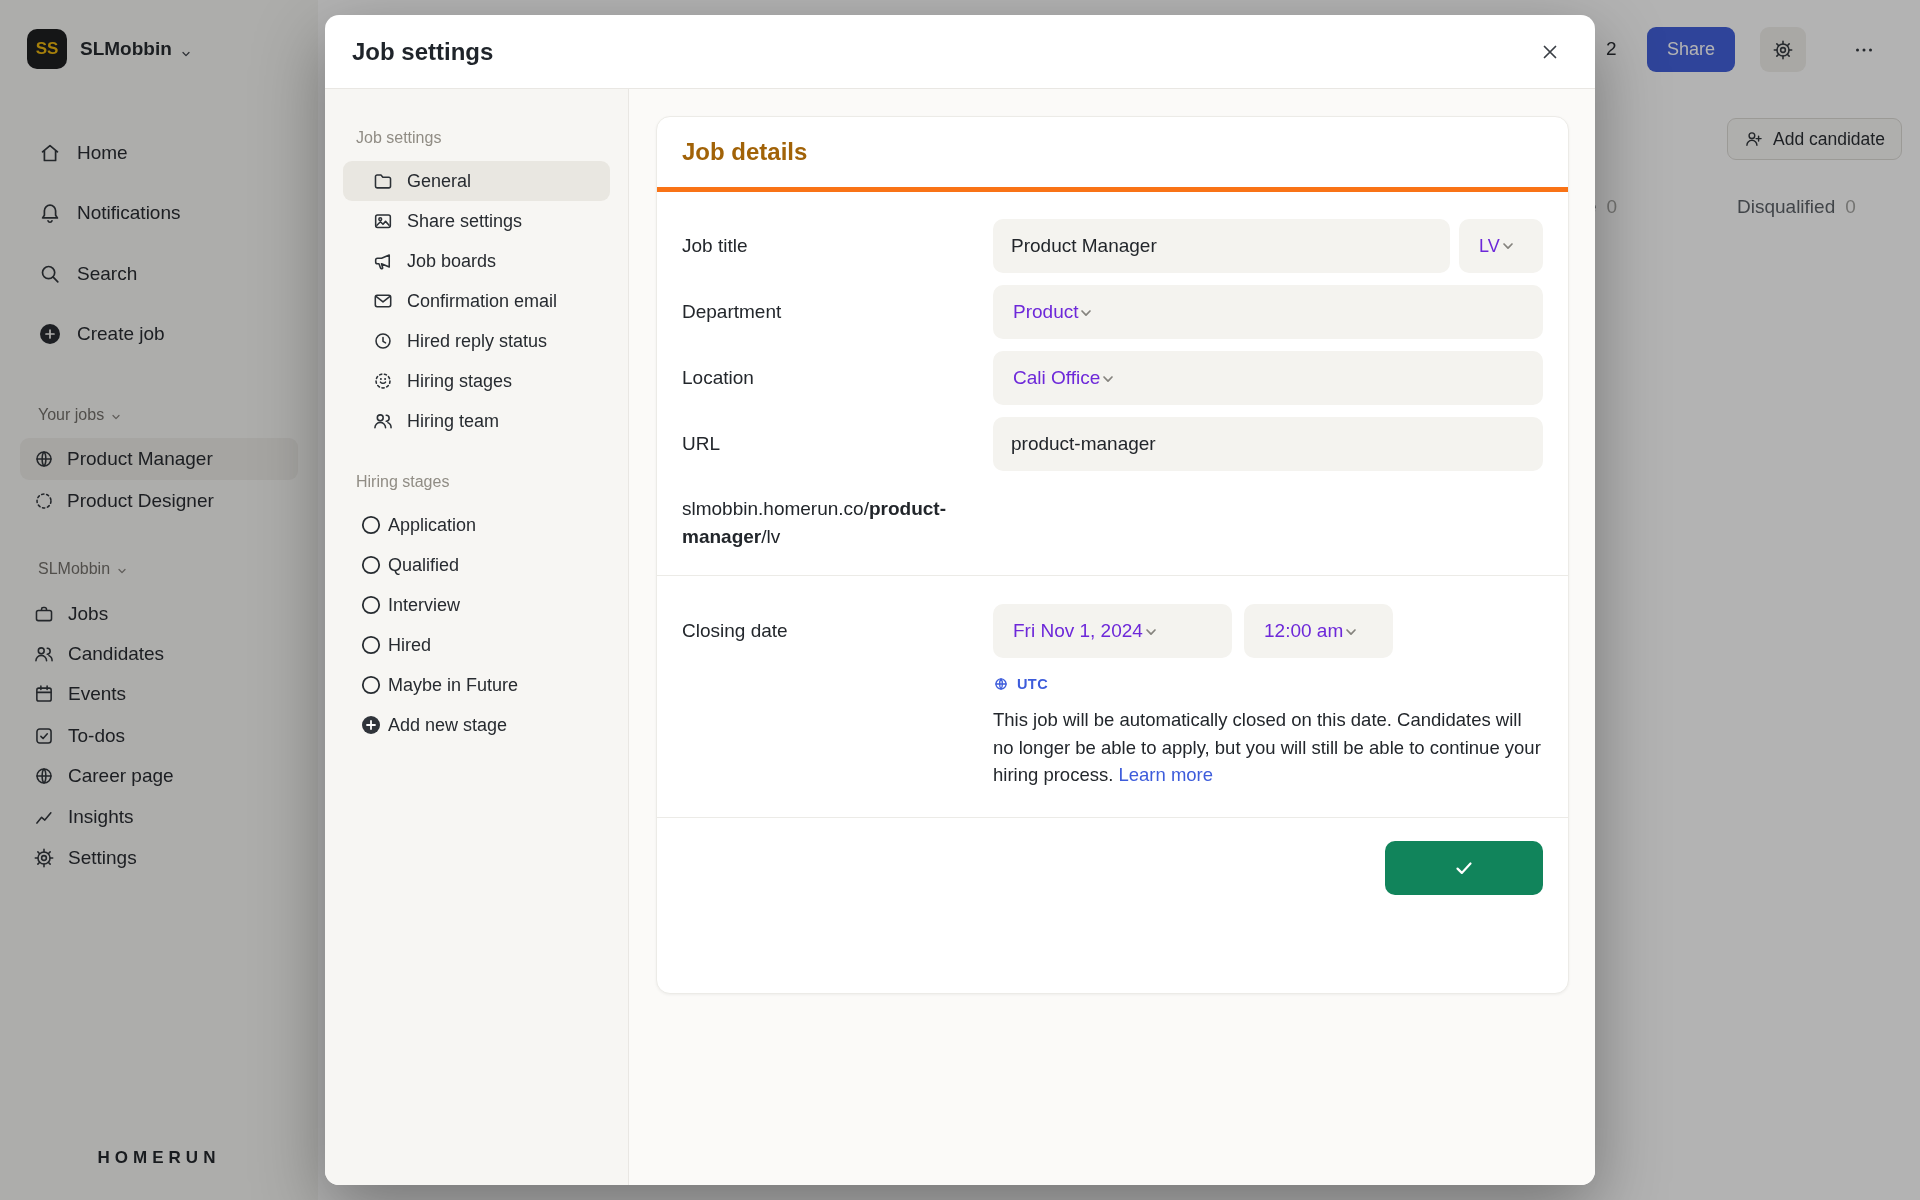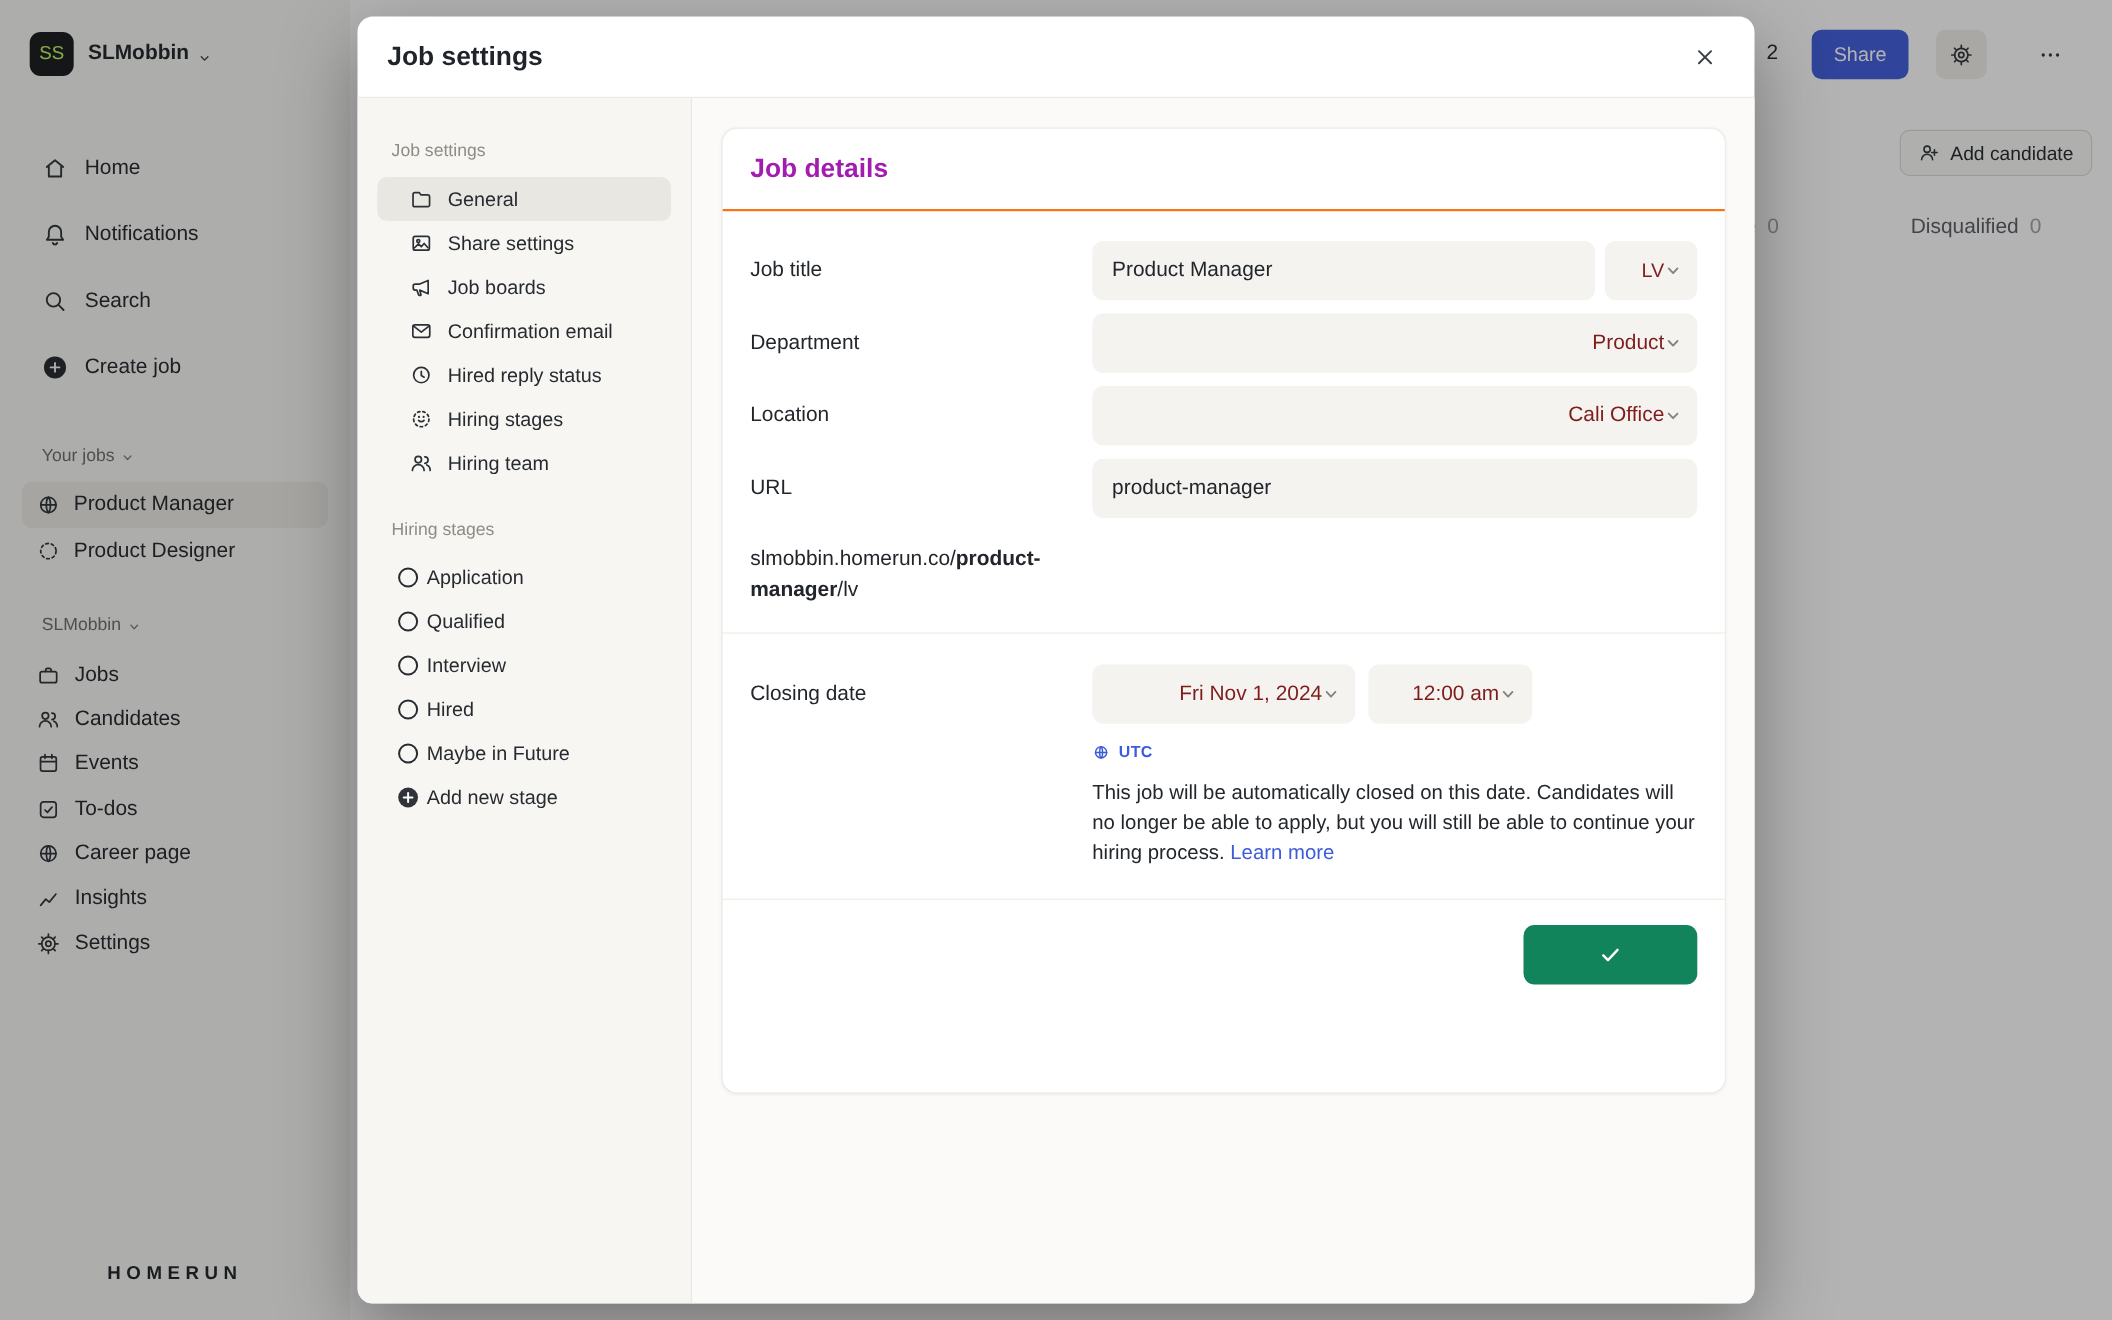--- a/index.html
+++ b/index.html
@@ -12,21 +12,21 @@
   .ic svg { width:100%; height:100%; fill:none; stroke:currentColor; stroke-width:1.7; stroke-linecap:round; stroke-linejoin:round; }
   .ic22 { width:22px; height:22px; }
   .ic20 { width:20px; height:20px; }
   .ic16 { width:16px; height:16px; }
   .ic12 { width:12px; height:12px; }
 
   
   .app { position:absolute; inset:0; background:#ffffff; }
   .sb { position:absolute; left:0; top:0; width:318px; height:1200px; background:#f7f6f4; }
   .ws { position:absolute; left:27px; top:29px; display:flex; align-items:center; gap:13px; }
-  .ws-logo { width:40px; height:40px; border-radius:10px; background:#17181a; color:#bef264; font-size:17px; font-weight:400; display:flex; align-items:center; justify-content:center; }
+  .ws-logo { width:40px; height:40px; border-radius:10px; background:#17181a; color:#eab308; font-size:17px; font-weight:700; display:flex; align-items:center; justify-content:center; }
   .ws-name { font-size:19px; font-weight:700; color:#1f2429; display:flex; align-items:center; gap:8px; }
   .ws-name .ic12 { color:#3a3f45; }
   .bgnav { position:absolute; left:38px; display:flex; align-items:center; gap:15px; height:40px; font-size:19px; font-weight:500; color:#22262b; }
   .bgnav .ic { color:#2c3136; }
   .sb-label { position:absolute; font-size:16px; color:#6f6c66; display:flex; align-items:center; gap:6px; }
   .sb-label .ic12 { color:#84817b; }
   .job-row { position:absolute; left:20px; width:278px; height:42px; border-radius:9px; display:flex; align-items:center; gap:12px; padding-left:13px; font-size:19px; color:#22262b; }
   .job-row.active { background:#eceae6; }
   .job-row .ic22 { color:#2c3136; }
   .org-item { position:absolute; left:33px; display:flex; align-items:center; gap:13px; height:40px; font-size:19px; color:#22262b; }
@@ -58,28 +58,28 @@
   .p-label { font-size:16px; color:#908c84; padding-left:13px; margin-bottom:14px; }
   .p-item { height:40px; border-radius:9px; display:flex; align-items:center; gap:13px; padding-left:29px; font-size:18px; font-weight:500; color:#272b30; cursor:pointer; }
   .p-item.active { background:#e9e7e1; }
   .p-item .ic22 { color:#2c3136; }
   .p-sec2 { margin-top:32px; }
   .s-item { height:40px; display:flex; align-items:center; gap:7px; padding-left:18px; font-size:18px; color:#272b30; cursor:pointer; }
   .s-item .ic20 { color:#262b30; }
 
   .content { flex:1; background:#fbfaf8; padding:27px; }
   .card { width:913px; height:878px; background:#fff; border:1px solid #ecebe7; border-radius:14px; box-shadow:0 1px 3px rgba(0,0,0,.05); }
-  .c-header { height:75px; border-bottom:2px solid #f97316; display:flex; align-items:center; padding-left:25px; font-size:24px; font-weight:600; color:#a21caf; }
+  .c-header { height:75px; border-bottom:5px solid #f97316; display:flex; align-items:center; padding-left:25px; font-size:24px; font-weight:600; color:#a16207; }
   .c-form { padding:27px 25px 0 25px; }
   .frow { display:flex; align-items:center; margin-bottom:12px; }
   .flabel { width:311px; font-size:19px; color:#23272c; }
   .tinput { height:54px; background:#f4f3ef; border:none; border-radius:10px; font-family:"Liberation Sans",sans-serif; font-size:19px; color:#22262b; padding:0 18px; outline:none; }
   .w-med { width:457px; }
   .w-full { width:550px; }
-  .sel { height:54px; background:#f4f3ef; border-radius:10px; display:flex; align-items:center; justify-content:flex-end; padding:0 14px 0 20px; font-size:19px; color:#7f1d1d; cursor:pointer; }
+  .sel { height:54px; background:#f4f3ef; border-radius:10px; display:flex; align-items:center; justify-content:flex-start; padding:0 14px 0 20px; font-size:19px; color:#6d28d9; cursor:pointer; }
   .sel .ic16 { color:#85837e; }
   .sel-lang { width:84px; margin-left:9px; font-size:18px; }
   .sel-date { width:239px; }
   .sel-time { width:149px; margin-left:12px; }
   .url-preview { margin-top:24px; width:330px; font-size:19px; line-height:28px; color:#22262b; word-break:break-word; padding-bottom:24px; }
   .url-preview b { font-weight:700; }
   .c-closing { border-top:1px solid #ecebe7; padding:28px 25px 0 25px; }
   .utc-row { margin-top:18px; margin-left:311px; display:flex; align-items:center; gap:8px; color:#3d5cdb; font-size:14.5px; font-weight:700; letter-spacing:.4px; cursor:pointer; }
   .utc-row .ic16 { color:#3d5cdb; }
   .note { margin-top:14px; margin-left:311px; width:550px; font-size:18.5px; line-height:27.5px; color:#23272c; }

